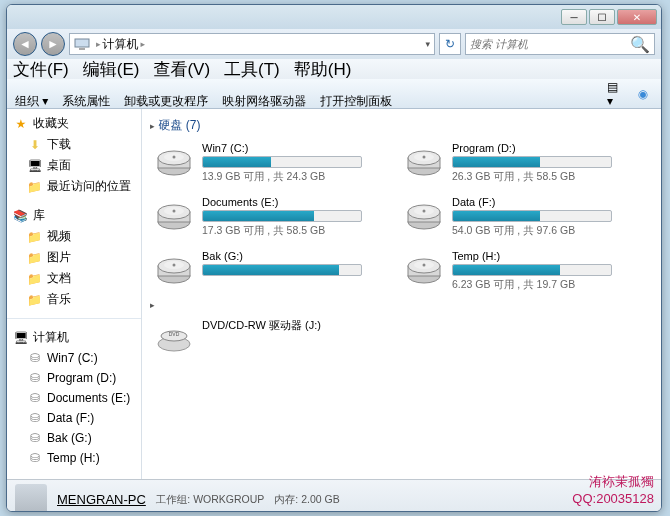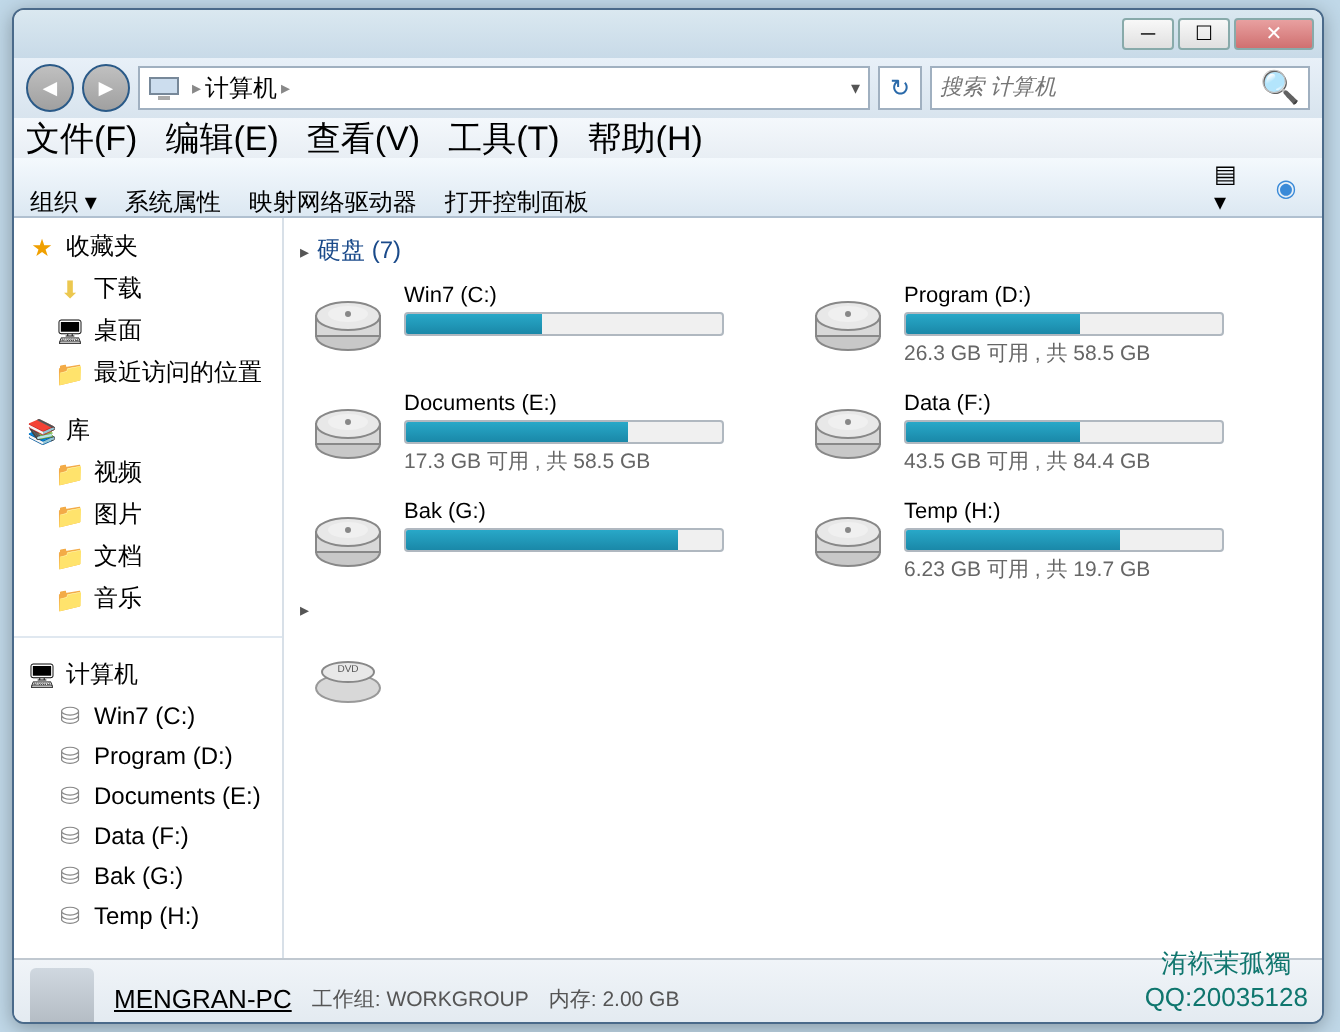--- a/index.html
+++ b/index.html
@@ -43,21 +43,21 @@
 .drive-info { flex: 1; font-size: 11px; }
 .drive-name { color: #000; margin-bottom: 2px; }
 .drive-bar { width: 160px; height: 12px; border: 1px solid #b0b8c0; border-radius: 2px; background: #f0f0f0; overflow: hidden; margin-bottom: 2px; }
 .drive-fill { height: 100%; background: linear-gradient(#28a8c8,#1a88a8); }
 .drive-text { color: #666; font-size: 10.5px; }
 .statusbar { height: 40px; background: linear-gradient(#f0f4f8,#e0e8ef); border-top: 1px solid #c0c8d0; display: flex; align-items: center; padding: 0 8px; font-size: 11px; gap: 10px; }
 .status-icon { width: 32px; height: 32px; background: linear-gradient(#d0d8e0,#b0b8c0); border-radius: 3px; }
 .status-info { display: flex; flex-direction: column; }
 .status-name { font-size: 13px; text-decoration: underline; }
 .status-details { display: flex; gap: 20px; color: #555; font-size: 10.5px; }
-.watermark { position: absolute; right: 16px; bottom: 8px; color: #0f766e; font-size: 13px; text-align: center; line-height: 1.3; font-family: '楷体', serif; }
+.watermark { position: absolute; right: 16px; bottom: 8px; color: #be185d; font-size: 13px; text-align: right; line-height: 1.3; font-family: '楷体', serif; }
 .divider { height: 1px; background: #e0e8f0; margin: 4px 0; }
 </style>
 </head>
 <body>
 
 <div class="window">
   <div class="titlebar">
     <div class="win-btn">─</div>
     <div class="win-btn">☐</div>
     <div class="win-btn close">✕</div>
@@ -89,20 +89,21 @@
     <span>文件(F)</span>
     <span>编辑(E)</span>
     <span>查看(V)</span>
     <span>工具(T)</span>
     <span>帮助(H)</span>
   </div>
 
   <div class="toolbar">
     <span class="tb-item"><span>组织</span> ▾</span>
     <span class="tb-item">系统属性</span>
+    <span class="tb-item">卸载或更改程序</span>
     <span class="tb-item">映射网络驱动器</span>
     <span class="tb-item">打开控制面板</span>
     <div class="tb-right">
       <span class="tb-icon">▤ ▾</span>
       <span class="tb-icon" style="color:#3a8ad8">◉</span>
     </div>
   </div>
 
   <div class="content">
     <div class="sidebar">
@@ -193,20 +194,21 @@
                 <ellipse cx="18" cy="14" rx="16" ry="7" fill="#e8e8e8" stroke="#888"></ellipse>
                 <ellipse cx="18" cy="13" rx="10" ry="4" fill="#f0f0f0"></ellipse>
                 <circle cx="18" cy="13" r="1.5" fill="#888"></circle>
               </svg>
             </div>
             <div class="drive-info">
               <div class="drive-name">Win7 (C:)</div>
               <div class="drive-bar">
                 <div class="drive-fill" style="width:43%"></div>
               </div>
+              <div class="drive-text">13.9 GB 可用 , 共 24.3 GB</div>
             </div>
           </div>
           <div class="drive">
             <div class="drive-icon">
               <svg class="hdd-svg" viewBox="0 0 36 36">
                 <ellipse cx="18" cy="24" rx="16" ry="7" fill="#c8c8c8" stroke="#888"></ellipse>
                 <rect x="2" y="14" width="32" height="10" fill="#d8d8d8" stroke="#888"></rect>
                 <ellipse cx="18" cy="14" rx="16" ry="7" fill="#e8e8e8" stroke="#888"></ellipse>
                 <ellipse cx="18" cy="13" rx="10" ry="4" fill="#f0f0f0"></ellipse>
                 <circle cx="18" cy="13" r="1.5" fill="#888"></circle>
@@ -246,21 +248,21 @@
                 <ellipse cx="18" cy="14" rx="16" ry="7" fill="#e8e8e8" stroke="#888"></ellipse>
                 <ellipse cx="18" cy="13" rx="10" ry="4" fill="#f0f0f0"></ellipse>
                 <circle cx="18" cy="13" r="1.5" fill="#888"></circle>
               </svg>
             </div>
             <div class="drive-info">
               <div class="drive-name">Data (F:)</div>
               <div class="drive-bar">
                 <div class="drive-fill" style="width:55%"></div>
               </div>
-              <div class="drive-text">43.5 GB 可用 , 共 84.4 GB</div>
+              <div class="drive-text">54.0 GB 可用 , 共 97.6 GB</div>
             </div>
           </div>
           <div class="drive">
             <div class="drive-icon">
               <svg class="hdd-svg" viewBox="0 0 36 36">
                 <ellipse cx="18" cy="24" rx="16" ry="7" fill="#c8c8c8" stroke="#888"></ellipse>
                 <rect x="2" y="14" width="32" height="10" fill="#d8d8d8" stroke="#888"></rect>
                 <ellipse cx="18" cy="14" rx="16" ry="7" fill="#e8e8e8" stroke="#888"></ellipse>
                 <ellipse cx="18" cy="13" rx="10" ry="4" fill="#f0f0f0"></ellipse>
                 <circle cx="18" cy="13" r="1.5" fill="#888"></circle>
@@ -297,20 +299,23 @@
         </div>
       <div class="drives">
         <div class="drive">
           <div class="drive-icon">
             <svg class="hdd-svg" viewBox="0 0 36 36">
                 <ellipse cx="18" cy="24" rx="16" ry="7" fill="#d8d8d8" stroke="#999"></ellipse>
                 <ellipse cx="18" cy="16" rx="13" ry="5" fill="#e8e8e8" stroke="#888"></ellipse>
                 <text x="18" y="16" font-size="5" text-anchor="middle" fill="#555">DVD</text>
               </svg>
           </div>
+          <div class="drive-info">
+              <div class="drive-name">DVD/CD-RW 驱动器 (J:)</div>
+            </div>
         </div>
       </div>
     </div>
   </div>
 
   <div class="statusbar">
     <div class="status-icon"></div>
     <div class="status-info">
       <div class="status-name">MENGRAN-PC</div>
     </div>

